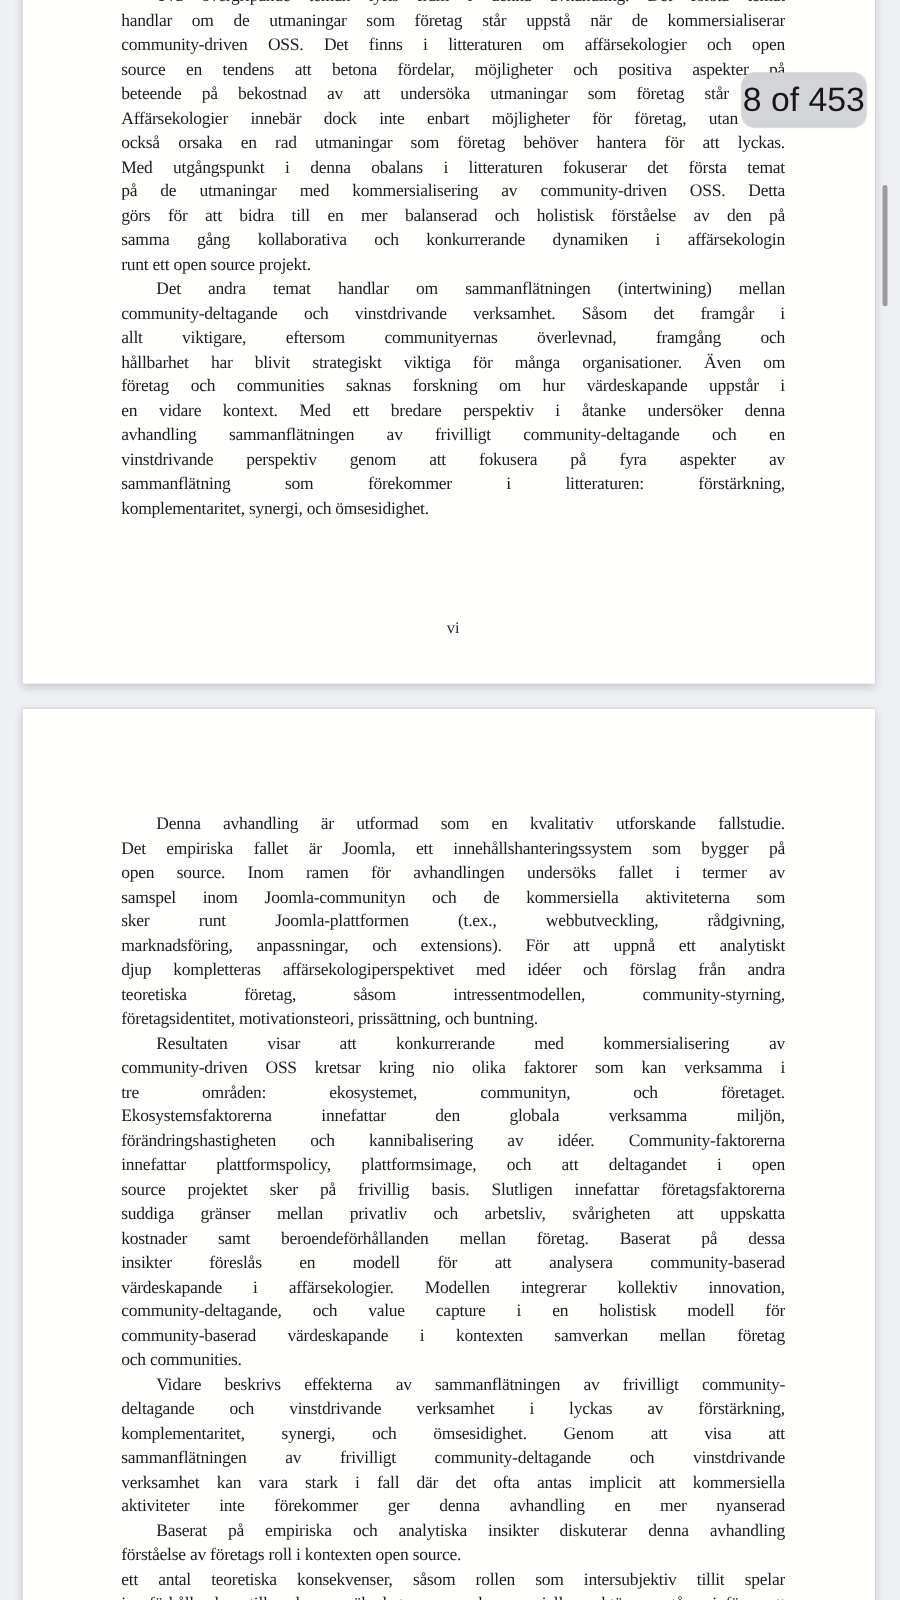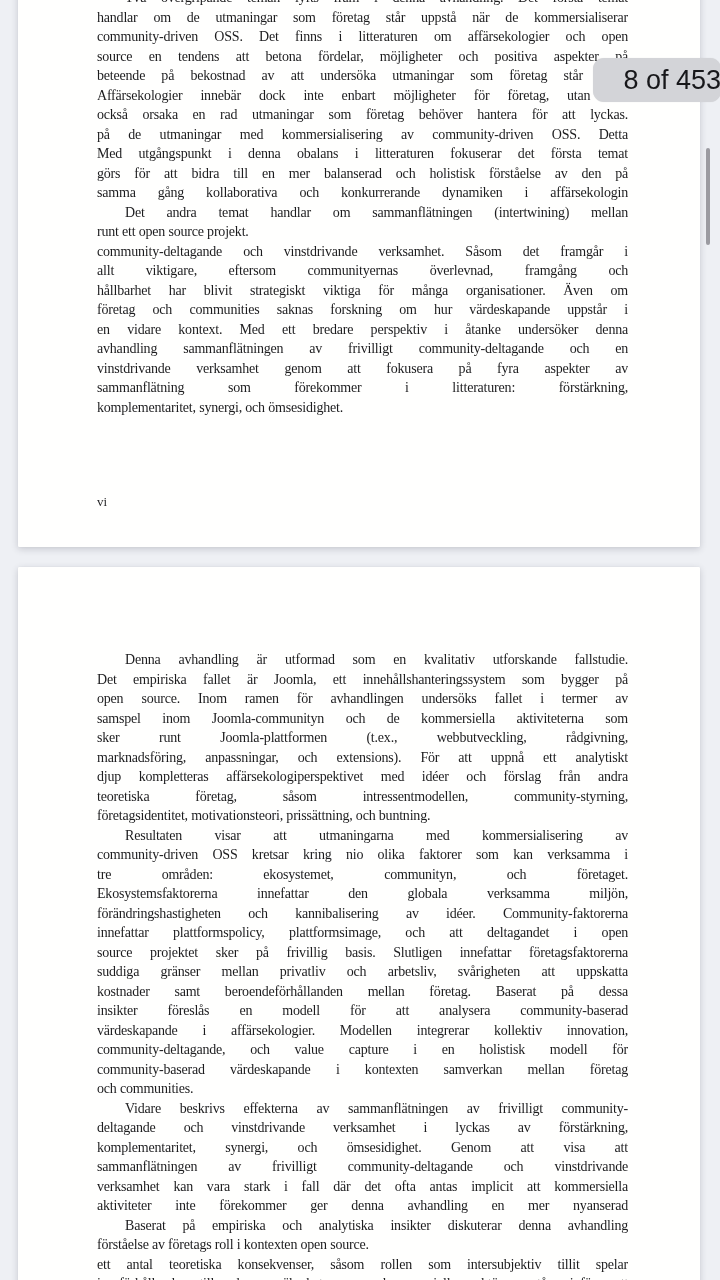--- a/index.html
+++ b/index.html
@@ -25,27 +25,27 @@
   .page2 .textblock{top:83px;}
   .tline{
     height:19.5px;overflow:hidden;
     text-align:justify;text-align-last:justify;
     white-space:normal;
   }
   .tline.plast{text-align-last:left;}
   .tline.indent{text-indent:28px;}
   .pagefooter{
     position:absolute;top:554px;left:79px;width:531px;height:16px;
-    font-size:13px;color:#2a2a2c;letter-spacing:0;
+    text-align:center;font-size:13px;color:#2a2a2c;letter-spacing:0;
   }
   .badge{
-    position:absolute;left:593px;top:58px;width:128px;height:44px;
+    position:absolute;left:593px;top:58px;width:100px;height:44px;
     background:#d3d4d8;border-radius:11px;
     color:#17171a;font-family:"Liberation Sans",sans-serif;
-    font-size:27px;line-height:44px;text-align:right;white-space:nowrap;
+    font-size:27px;line-height:44px;text-align:center;white-space:nowrap;
     box-shadow:0 0 1px rgba(0,0,0,0.12);
   }
   .scrollthumb{
     position:absolute;left:706px;top:148px;width:4px;height:97px;
     background:#9b9ba1;border-radius:2px;
   }
 </style>
 </head>
 <body>
 
@@ -53,51 +53,51 @@
 
   <div class="page page1">
     <div class="textblock">
         <div class="tline indent">Två övergripande teman lyfts fram i denna avhandling. Det första temat</div>
         <div class="tline">handlar om de utmaningar som företag står uppstå när de kommersialiserar</div>
         <div class="tline">community-driven OSS. Det finns i litteraturen om affärsekologier och open</div>
         <div class="tline">source en tendens att betona fördelar, möjligheter och positiva aspekter på</div>
         <div class="tline">beteende på bekostnad av att undersöka utmaningar som företag står inför.</div>
         <div class="tline">Affärsekologier innebär dock inte enbart möjligheter för företag, utan kan</div>
         <div class="tline">också orsaka en rad utmaningar som företag behöver hantera för att lyckas.</div>
+        <div class="tline">Med utgångspunkt i denna obalans i litteraturen fokuserar det första temat</div>
         <div class="tline">på de utmaningar med kommersialisering av community-driven OSS. Detta</div>
-        <div class="tline">Med utgångspunkt i denna obalans i litteraturen fokuserar det första temat</div>
         <div class="tline">görs för att bidra till en mer balanserad och holistisk förståelse av den på</div>
         <div class="tline">samma gång kollaborativa och konkurrerande dynamiken i affärsekologin</div>
+        <div class="tline plast">runt ett open source projekt.</div>
         <div class="tline indent">Det andra temat handlar om sammanflätningen (intertwining) mellan</div>
-        <div class="tline plast">runt ett open source projekt.</div>
         <div class="tline">community-deltagande och vinstdrivande verksamhet. Såsom det framgår i</div>
         <div class="tline">allt viktigare, eftersom communityernas överlevnad, framgång och</div>
         <div class="tline">hållbarhet har blivit strategiskt viktiga för många organisationer. Även om</div>
         <div class="tline">företag och communities saknas forskning om hur värdeskapande uppstår i</div>
         <div class="tline">en vidare kontext. Med ett bredare perspektiv i åtanke undersöker denna</div>
         <div class="tline">avhandling sammanflätningen av frivilligt community-deltagande och en</div>
-        <div class="tline">vinstdrivande verksamhet genom att fokusera på fyra aspekter av</div>
+        <div class="tline">vinstdrivande perspektiv genom att fokusera på fyra aspekter av</div>
         <div class="tline">sammanflätning som förekommer i litteraturen: förstärkning,</div>
         <div class="tline plast">komplementaritet, synergi, och ömsesidighet.</div>
       </div>
     <div class="pagefooter">vi</div>
   </div>
 
   <div class="page page2">
     <div class="textblock">
         <div class="tline indent">Denna avhandling är utformad som en kvalitativ utforskande fallstudie.</div>
         <div class="tline">Det empiriska fallet är Joomla, ett innehållshanteringssystem som bygger på</div>
         <div class="tline">open source. Inom ramen för avhandlingen undersöks fallet i termer av</div>
         <div class="tline">samspel inom Joomla-communityn och de kommersiella aktiviteterna som</div>
         <div class="tline">sker runt Joomla-plattformen (t.ex., webbutveckling, rådgivning,</div>
         <div class="tline">marknadsföring, anpassningar, och extensions). För att uppnå ett analytiskt</div>
         <div class="tline">djup kompletteras affärsekologiperspektivet med idéer och förslag från andra</div>
         <div class="tline">teoretiska företag, såsom intressentmodellen, community-styrning,</div>
         <div class="tline plast">företagsidentitet, motivationsteori, prissättning, och buntning.</div>
-        <div class="tline indent">Resultaten visar att utmaningarna med kommersialisering av</div>
+        <div class="tline indent">Resultaten visar att konkurrerande med kommersialisering av</div>
         <div class="tline">community-driven OSS kretsar kring nio olika faktorer som kan verksamma i</div>
         <div class="tline">tre områden: ekosystemet, communityn, och företaget.</div>
         <div class="tline">Ekosystemsfaktorerna innefattar den globala verksamma miljön,</div>
         <div class="tline">förändringshastigheten och kannibalisering av idéer. Community-faktorerna</div>
         <div class="tline">innefattar plattformspolicy, plattformsimage, och att deltagandet i open</div>
         <div class="tline">source projektet sker på frivillig basis. Slutligen innefattar företagsfaktorerna</div>
         <div class="tline">suddiga gränser mellan privatliv och arbetsliv, svårigheten att uppskatta</div>
         <div class="tline">kostnader samt beroendeförhållanden mellan företag. Baserat på dessa</div>
         <div class="tline">insikter föreslås en modell för att analysera community-baserad</div>
         <div class="tline">värdeskapande i affärsekologier. Modellen integrerar kollektiv innovation,</div>

